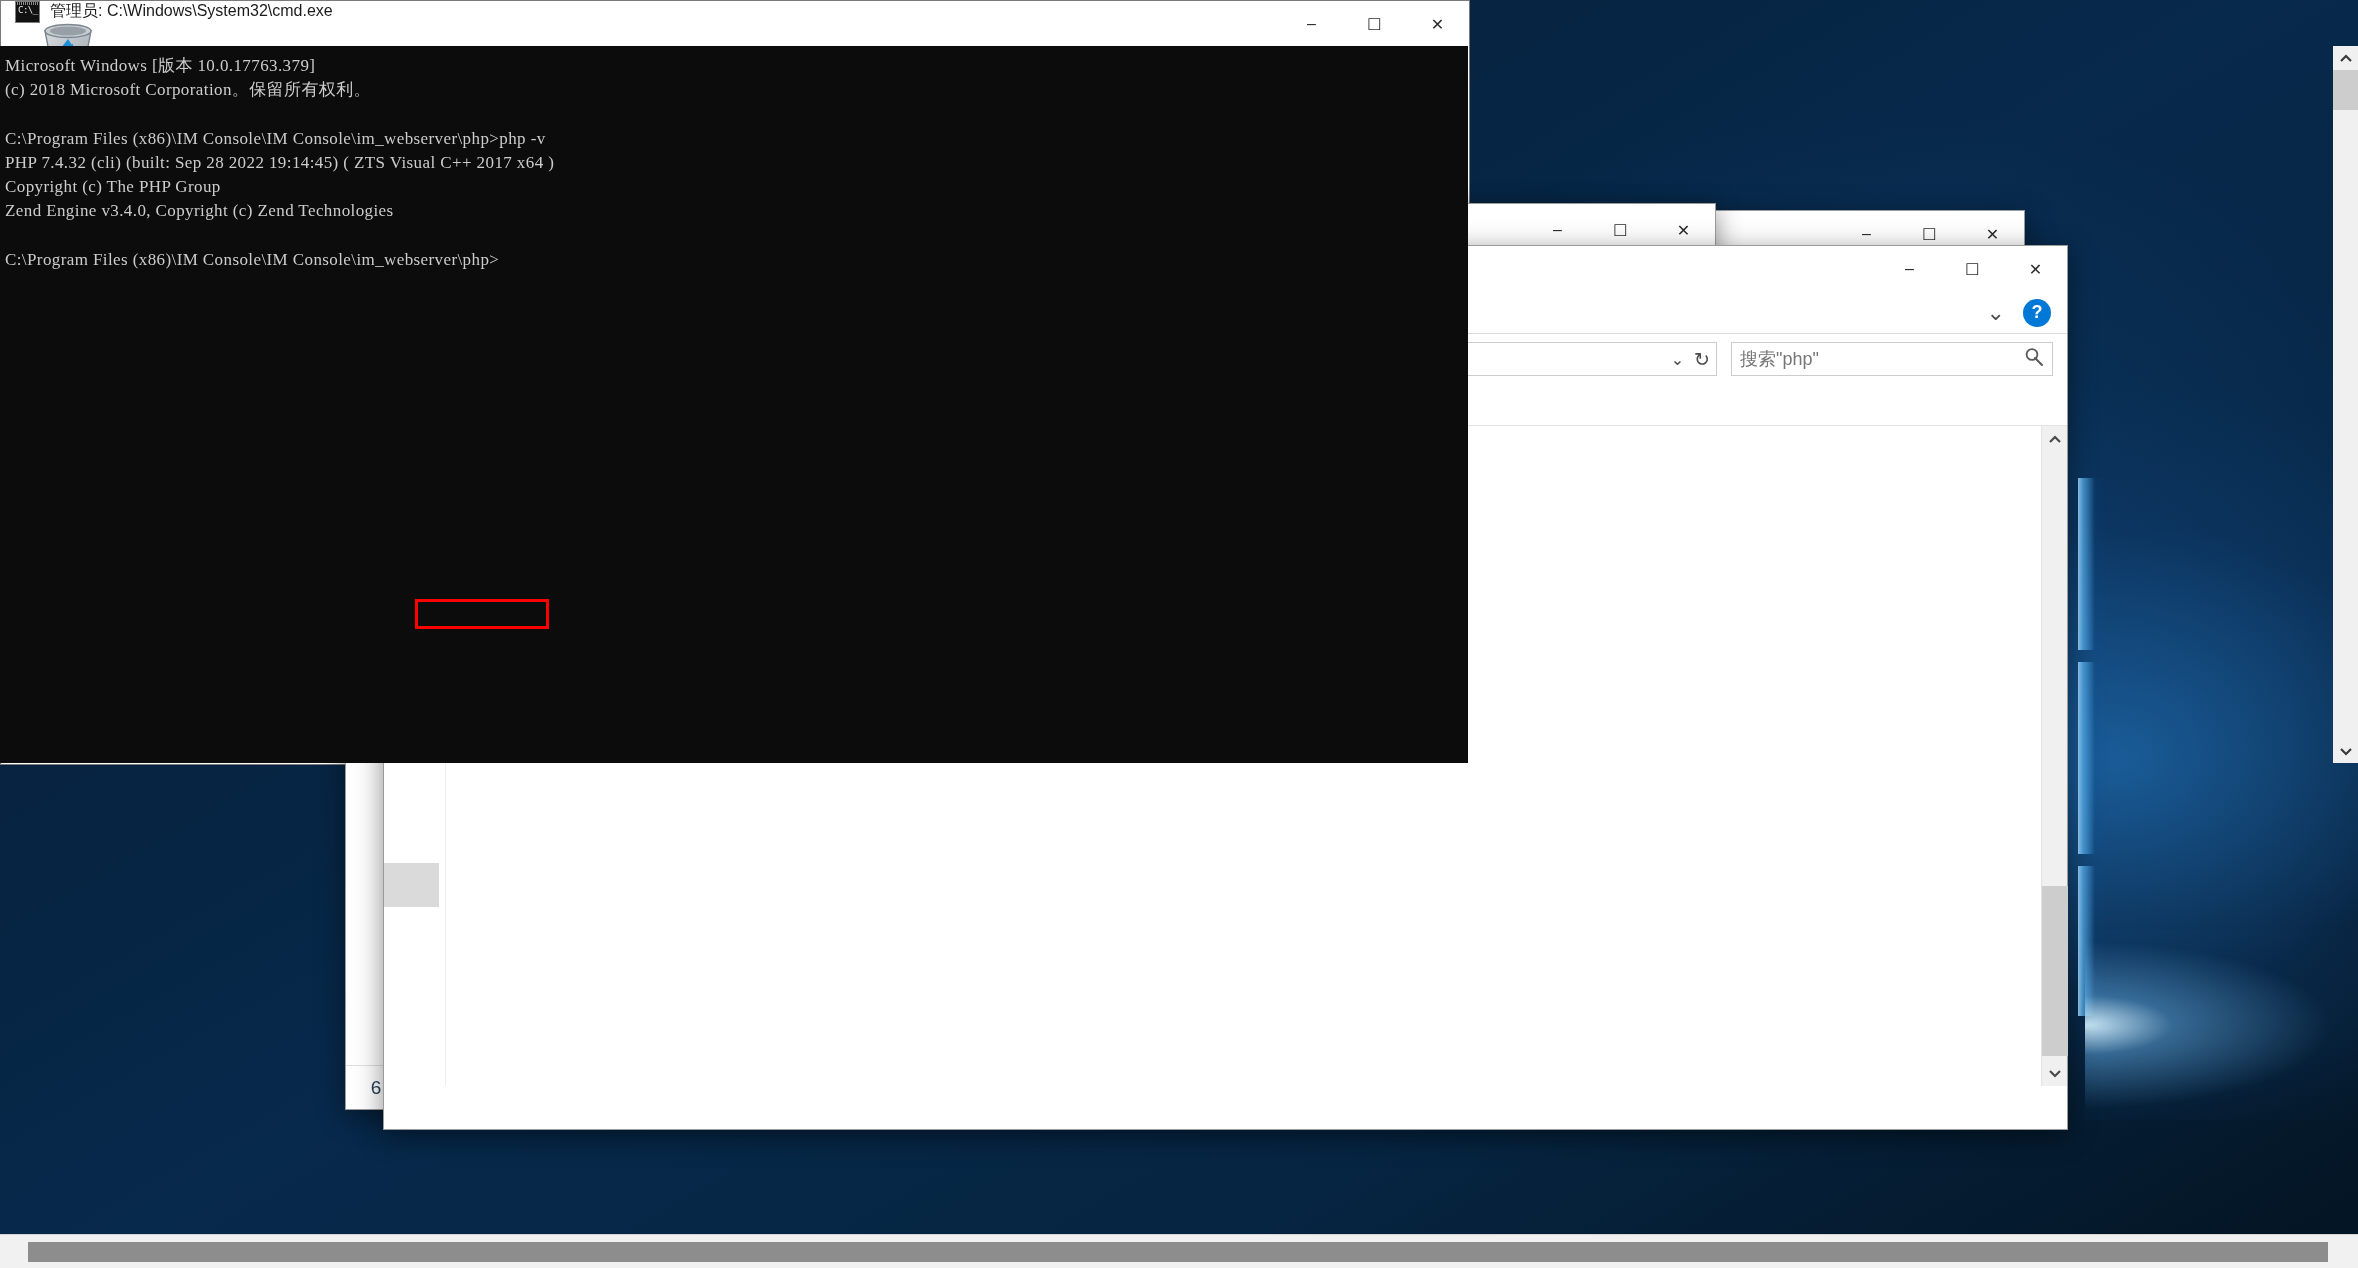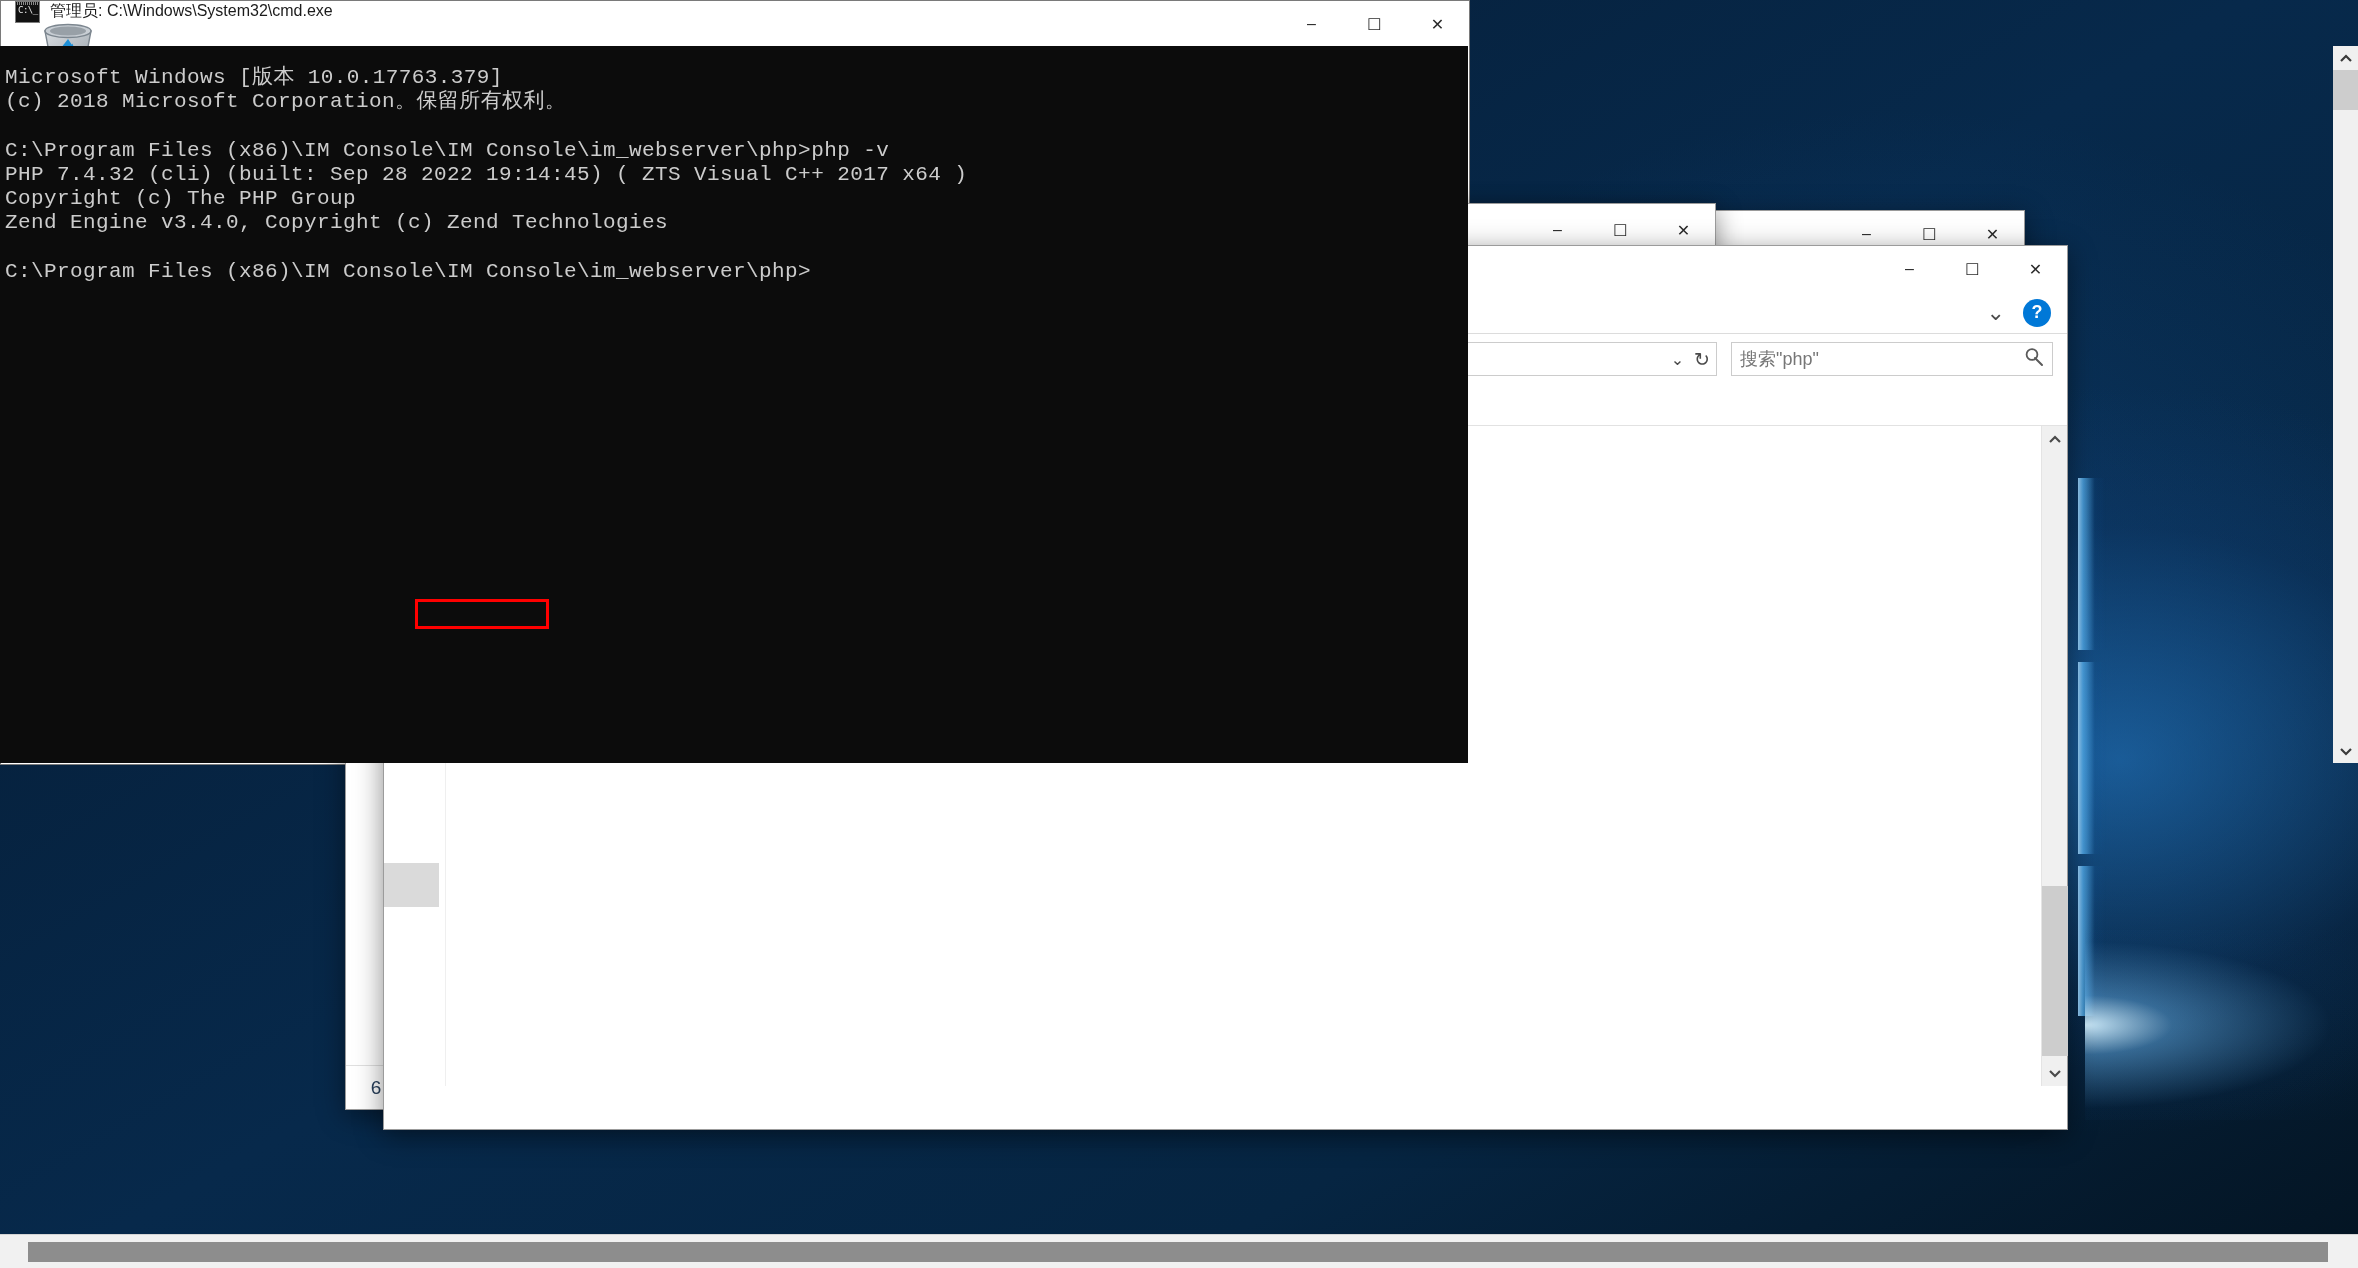--- a/index.html
+++ b/index.html
@@ -200,24 +200,24 @@
     content: ""; position: absolute; left: 1px; top: 0px; right: 1px; height: 3px;
     background: repeating-linear-gradient(90deg,#888 0 1px,transparent 1px 2px);
   }
   #cmd-body {
     position: absolute; left: 0; top: 46px;
     width: 1468px; height: 717px;
     background: #0c0c0c;
     overflow: hidden;
   }
   #cmd-text {
-    position: absolute; left: 5px; top: 20px;
+    position: absolute; left: 5px; top: 8px;
     color: #cccccc;
-    font-family: Liberation Mono, monospace;
-    font-size: 21px;
+    font-family: Liberation Serif, serif;
+    font-size: 17px;
     line-height: 24.2px;
     white-space: pre;
     letter-spacing: 0.4px;
   }
   #php-highlight {
     position: absolute;
     left: 415px; top: 553px;
     width: 134px; height: 30px;
     border: 3px solid #ff0000;
     pointer-events: none;

